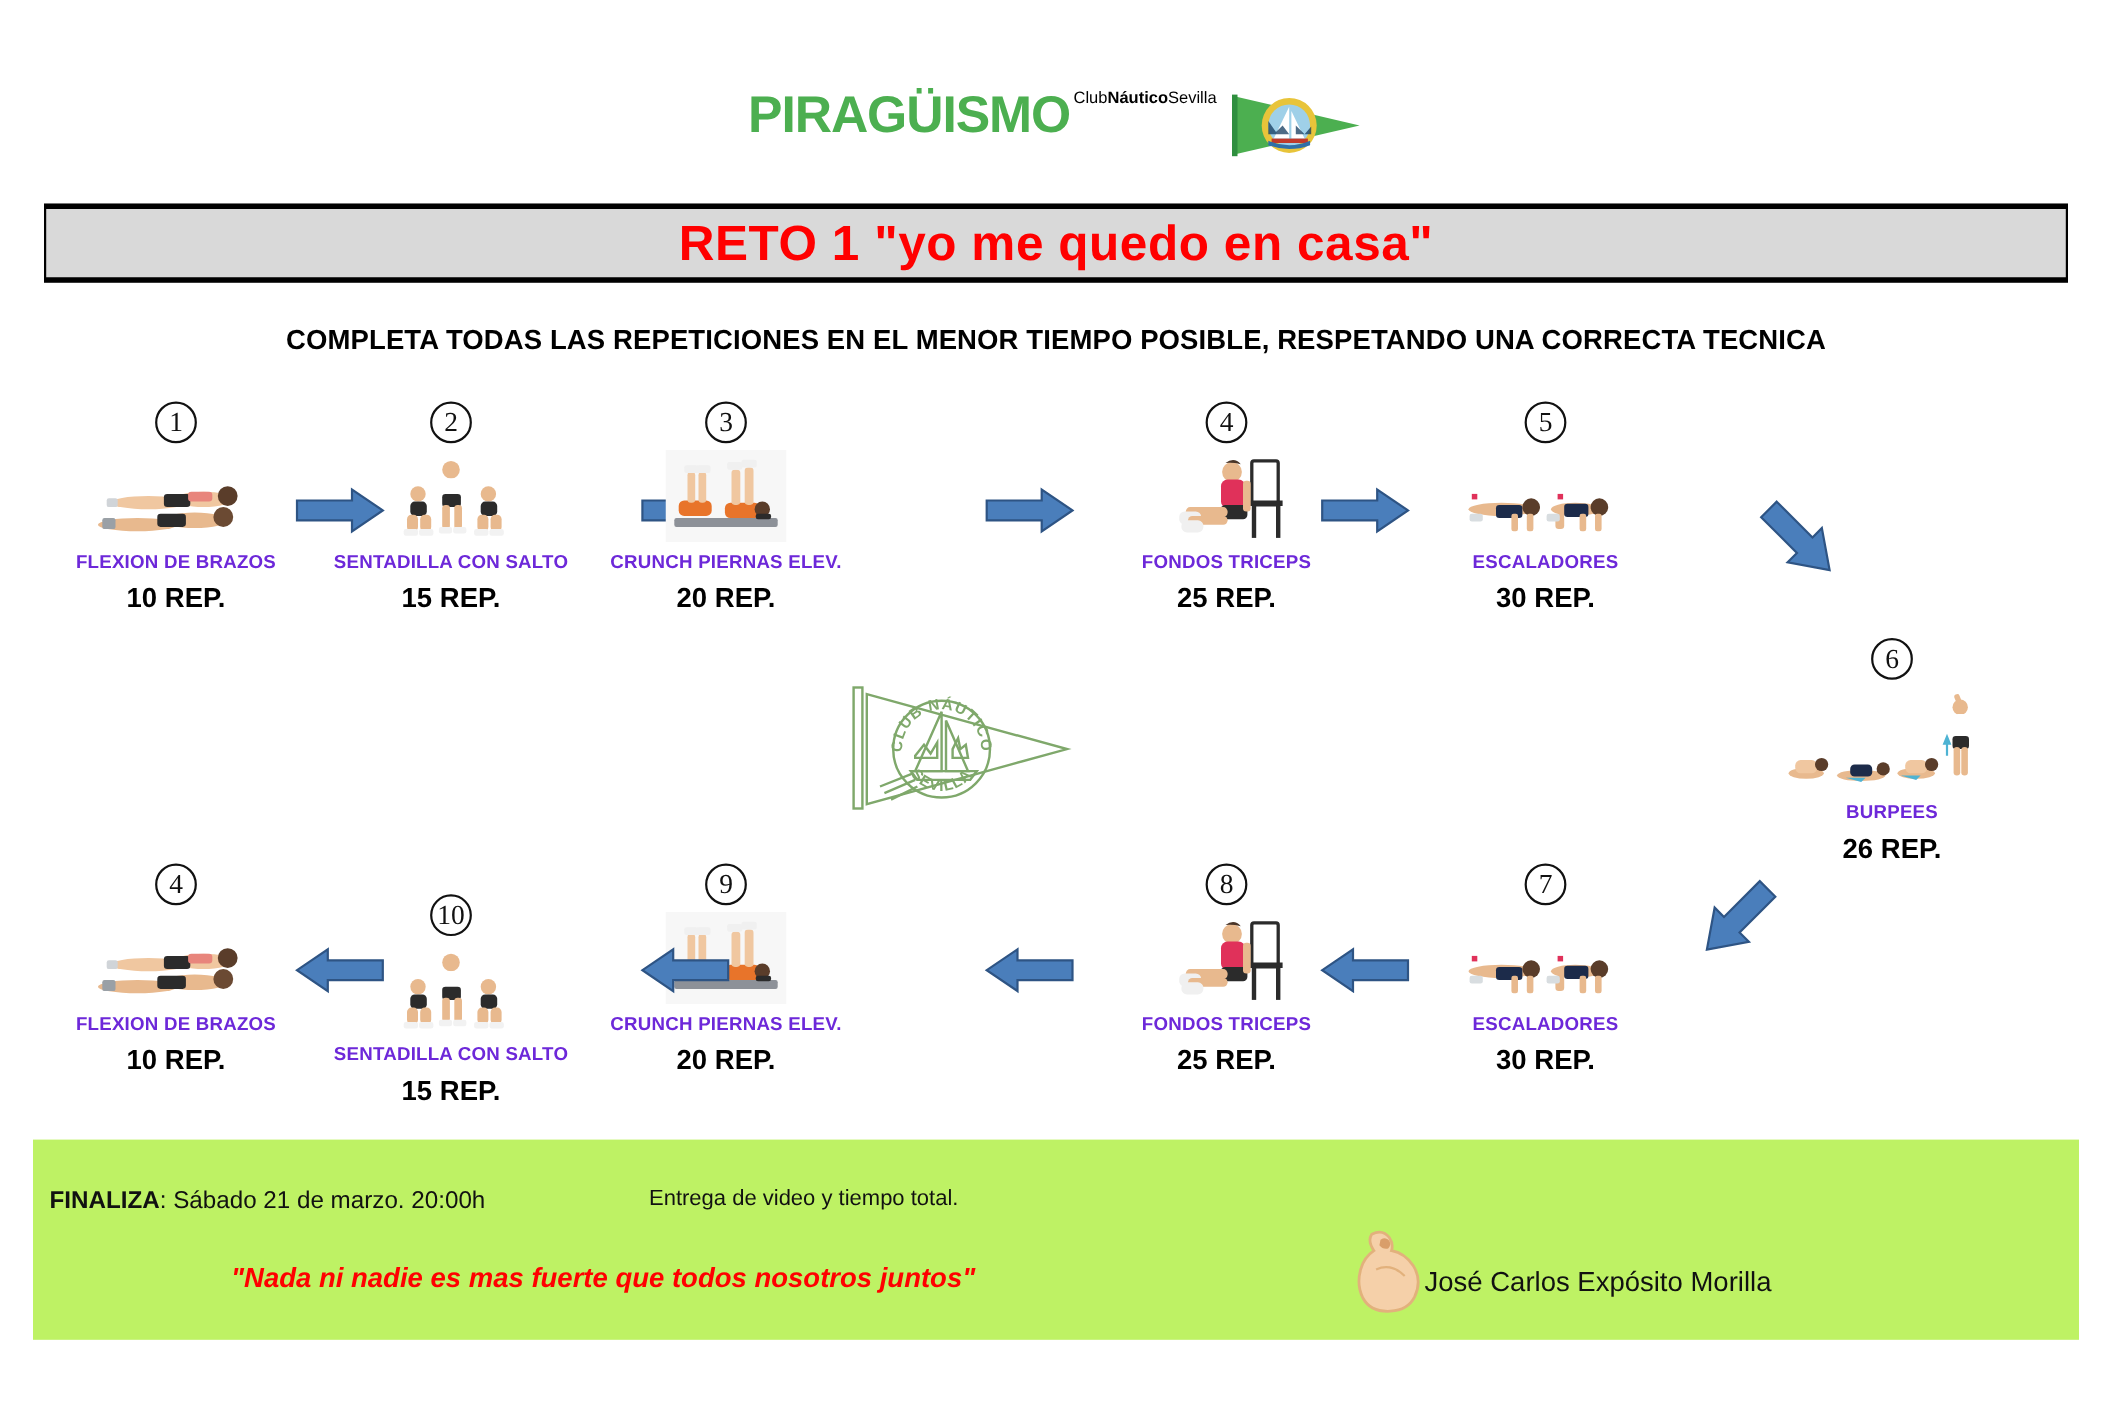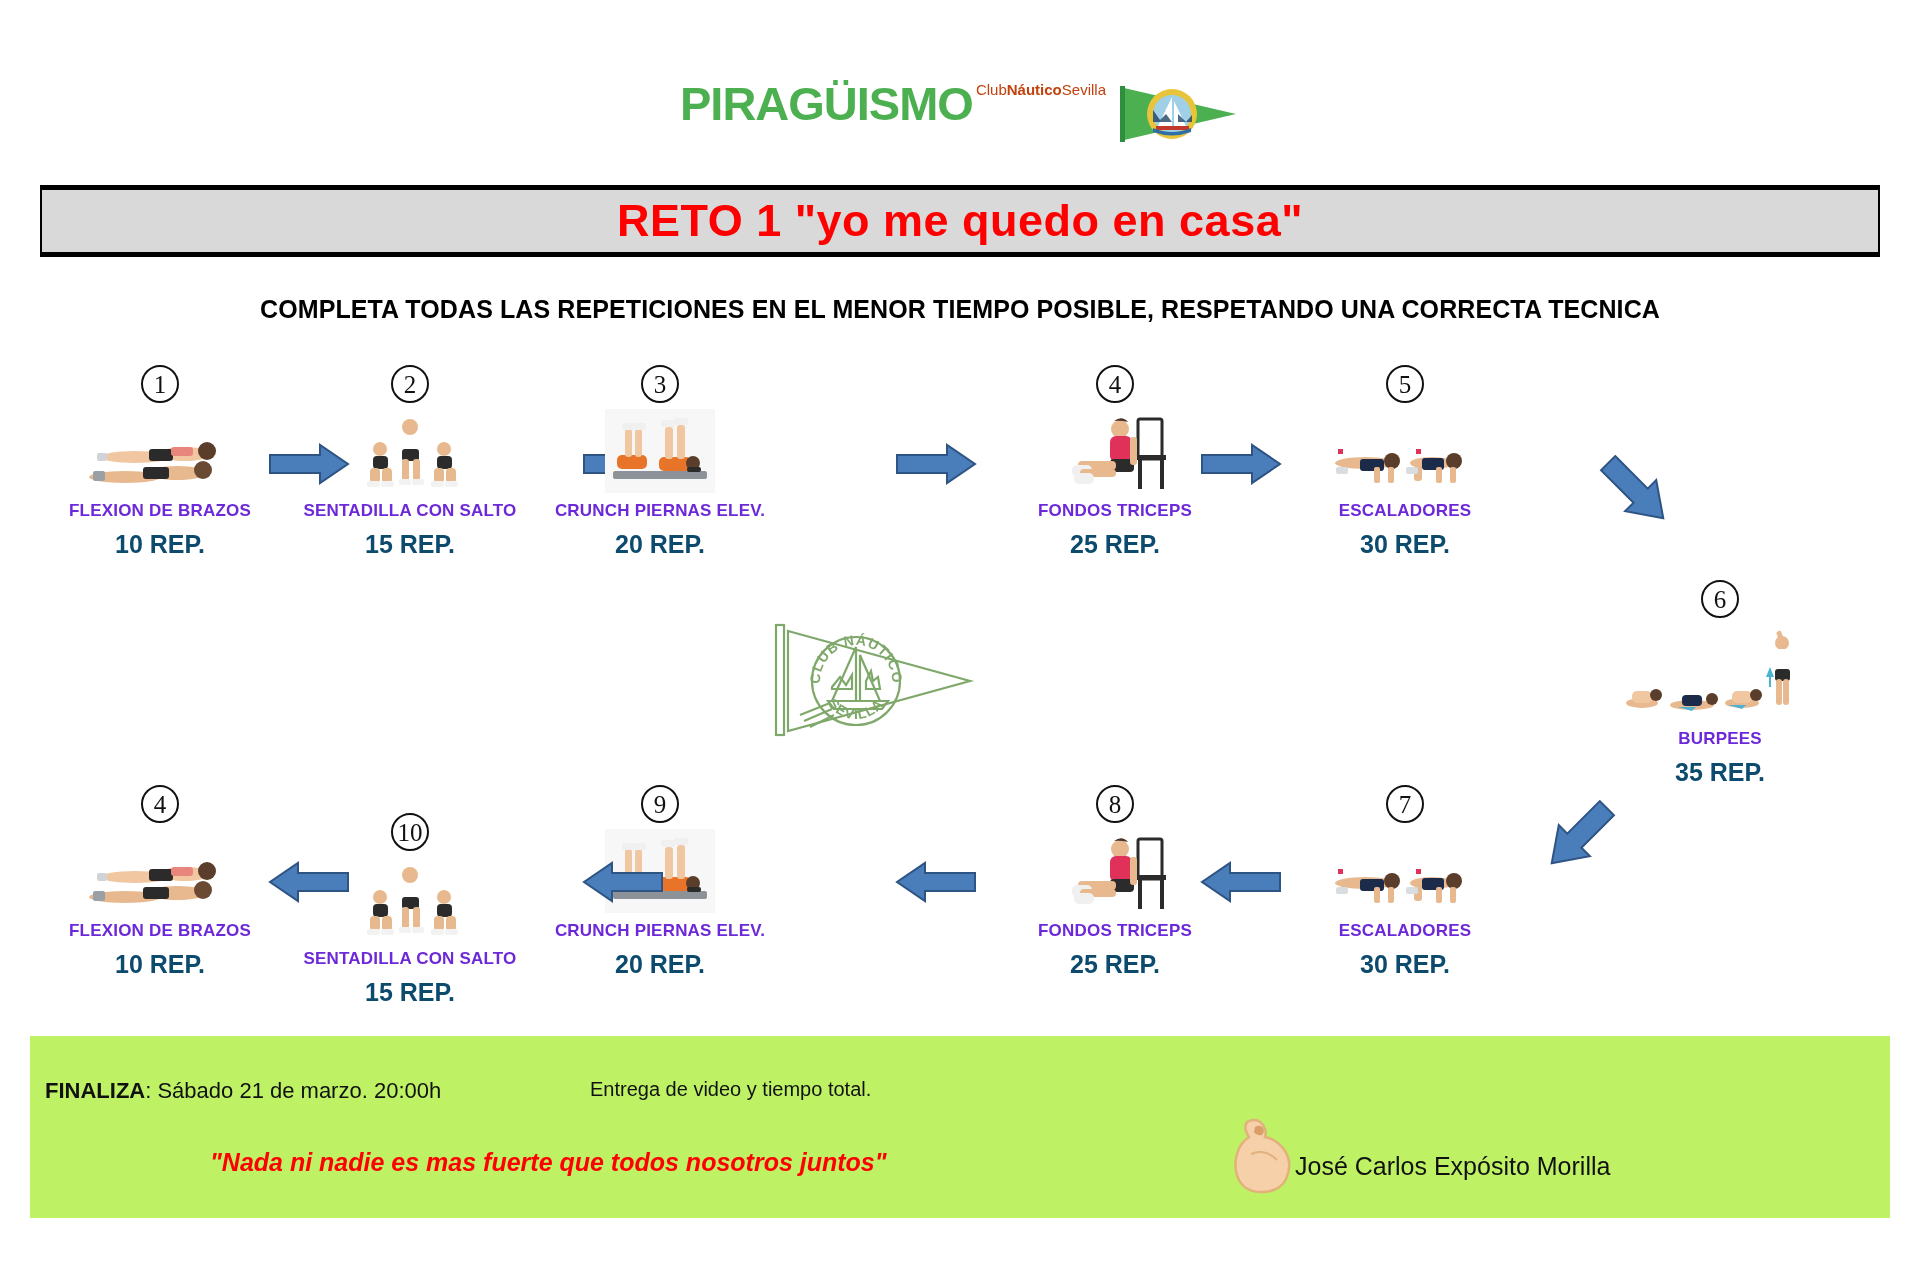--- a/index.html
+++ b/index.html
@@ -46,21 +46,21 @@
     width: 100%;
   }
   .logo-bar {
     height: 9px;
     background: #4CAF50;
     flex: 1 1 auto;
     margin-right: 3px;
   }
   .logo-subtext {
     font-size: 15px;
-    color: #c2410c;
+    color: #000000;
     white-space: nowrap;
     font-family: "Liberation Sans", sans-serif;
   }
   .logo-subtext b { font-weight: bold; }
 
   .logo-pennant {
     margin-left: 14px;
     margin-top: 4px;
   }
 
@@ -131,21 +131,21 @@
     font-size: 17px;
     font-weight: bold;
     color: #6d28d9;
     letter-spacing: 0.2px;
     white-space: nowrap;
     margin-bottom: 9px;
   }
   .ex-reps {
     font-size: 25px;
     font-weight: bold;
-    color: #0c4a6e;
+    color: #000000;
   }
 
   
   .arrow {
     position: absolute;
   }
 
   
   #watermark {
     position: absolute;
@@ -409,21 +409,21 @@
       <circle cx="162" cy="14" r="7" fill="#E8B98E"></circle>
       <rect x="158" y="2" width="5" height="12" rx="2" fill="#E8B98E" transform="rotate(-22 160 8)"></rect>
       <rect x="155" y="20" width="15" height="22" rx="5" fill="#ffffff"></rect>
       <rect x="155" y="40" width="15" height="12" rx="3" fill="#2b2b2b"></rect>
       <rect x="156" y="50" width="6" height="26" rx="3" fill="#E8B98E"></rect>
       <rect x="163" y="50" width="6" height="26" rx="3" fill="#E8B98E"></rect>
       <path d="M146 48 L150 38 L154 48 L151 48 L151 58 L149 58 L149 48 Z" fill="#4EB3D3"></path>
     </svg>
   </div>
   <div class="ex-label">BURPEES</div>
-  <div class="ex-reps">35 REP.</div>
+  <div class="ex-reps">26 REP.</div>
 </div>
 
 <div class="arrow" style="left:1530px; top:785px;">
   <svg width="100" height="100" viewBox="0 0 100 100">
     <g transform="rotate(135 50 50)">
       <polygon points="12,40 58,40 58,28 90,50 58,72 58,60 12,60" fill="#4A7EBB" stroke="#2E5484" stroke-width="2"></polygon>
     </g>
   </svg>
 </div>
 

